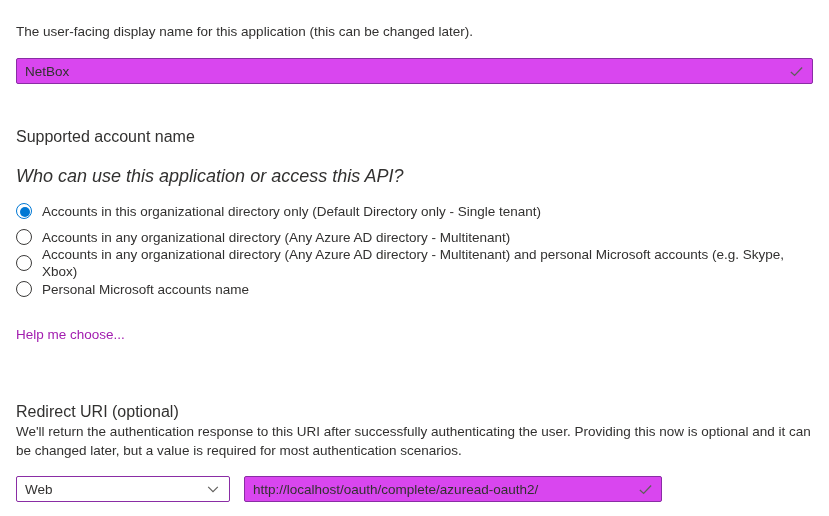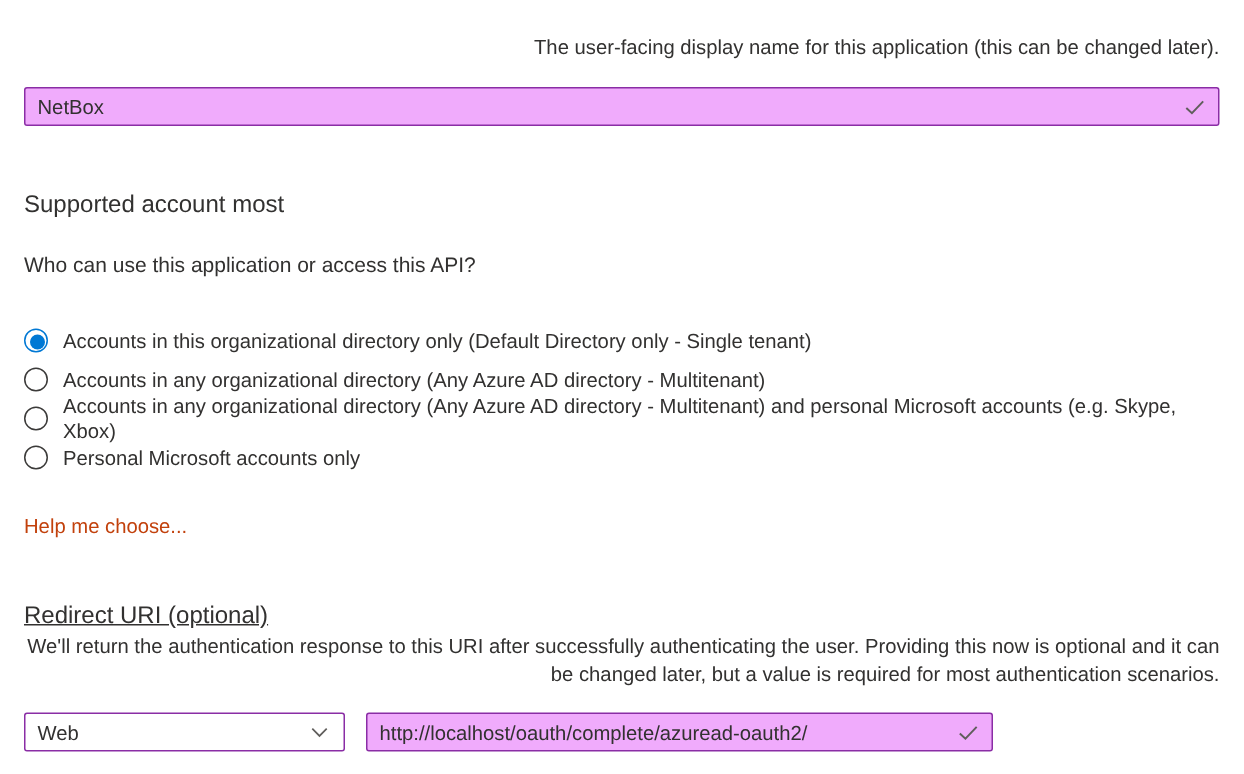--- a/index.html
+++ b/index.html
@@ -20,30 +20,29 @@
     margin: 0;
     line-height: 21px;
   }
   .required { color: #e00b1c; margin-right: 4px; }
 
   .desc {
     font-size: 13.5px;
     line-height: 19px;
     margin: 11px 0 0 0;
     color: #323130;
-    text-align: right;
   }
 
   .input-wrap {
     display: flex;
     align-items: center;
     height: 26px;
     border: 1px solid #8a2da5;   
     border-radius: 2px;
-    background: #f0abfc;
+    background: #d946ef;
     margin-top: 17px;
   }
   .input-wrap input {
     flex: 1;
     border: none;
     outline: none;
     font-family: "Liberation Sans", "DejaVu Sans", sans-serif;
     font-size: 13.5px;
     color: #323130;
     padding: 0 8px;
@@ -55,23 +54,23 @@
     width: 16px; height: 16px;
     margin-right: 8px;
     display: flex; align-items: center; justify-content: center;
   }
   .trail-icon svg { display: block; }
 
   .name-input-wrap { width: 797px; }
 
   .gap-lg { height: 42px; }
 
-  .question { font-size: 14px; margin: 20px 0 0 0; line-height: 19px; }
-
-  .radio-list { margin-top: 28px; }
+  .question { font-size: 18px; margin: 20px 0 0 0; line-height: 19px; font-style: italic; }
+
+  .radio-list { margin-top: 12px; }
   .radio-row {
     display: flex;
     align-items: center;
     height: 26px;
     cursor: pointer;
   }
   .radio {
     flex: none;
     width: 16px; height: 16px;
     border: 1px solid #3b3a39;
@@ -88,26 +87,26 @@
     width: 10px; height: 10px;
     border-radius: 50%;
     background: #0078d4;
   }
   .radio-label { font-size: 13.5px; line-height: 17px; }
 
   .help-link {
     display: inline-block;
     margin-top: 25px;
     font-size: 13.5px;
-    color: #c2410c;
+    color: #a21caf;
     text-decoration: none;
     cursor: pointer;
   }
 
-  .redirect-title { margin-top: 40px; text-decoration: underline; }
+  .redirect-title { margin-top: 58px; }
   .redirect-desc { max-width: 797px; margin-top: 0; }
 
   .uri-row {
     display: flex;
     align-items: center;
     margin-top: 16px;
   }
   .select-wrap {
     display: flex;
     align-items: center;
@@ -145,40 +144,40 @@
     <span class="trail-icon">
       <svg width="15" height="15" viewBox="0 0 16 16">
         <path d="M2 8.5 L6 12.2 L14 3.8" fill="none" stroke="#605e5c" stroke-width="1.4"></path>
       </svg>
     </span>
   </div>
 
   <div class="gap-lg"></div>
 
   
-  <h2 class="section-title">Supported account most</h2>
+  <h2 class="section-title">Supported account name</h2>
 
   <p class="question">Who can use this application or access this API?</p>
 
   <div class="radio-list">
     <label class="radio-row">
       <span class="radio checked"></span>
       <span class="radio-label">Accounts in this organizational directory only (Default Directory only - Single tenant)</span>
     </label>
     <label class="radio-row">
       <span class="radio"></span>
       <span class="radio-label">Accounts in any organizational directory (Any Azure AD directory - Multitenant)</span>
     </label>
     <label class="radio-row">
       <span class="radio"></span>
       <span class="radio-label">Accounts in any organizational directory (Any Azure AD directory - Multitenant) and personal Microsoft accounts (e.g. Skype, Xbox)</span>
     </label>
     <label class="radio-row">
       <span class="radio"></span>
-      <span class="radio-label">Personal Microsoft accounts only</span>
+      <span class="radio-label">Personal Microsoft accounts name</span>
     </label>
   </div>
 
   <a class="help-link">Help me choose...</a>
 
   
   <h2 class="section-title redirect-title">Redirect URI (optional)</h2>
 
   <p class="desc redirect-desc">We'll return the authentication response to this URI after successfully authenticating the user. Providing this now is optional and it can be changed later, but a value is required for most authentication scenarios.</p>
 

